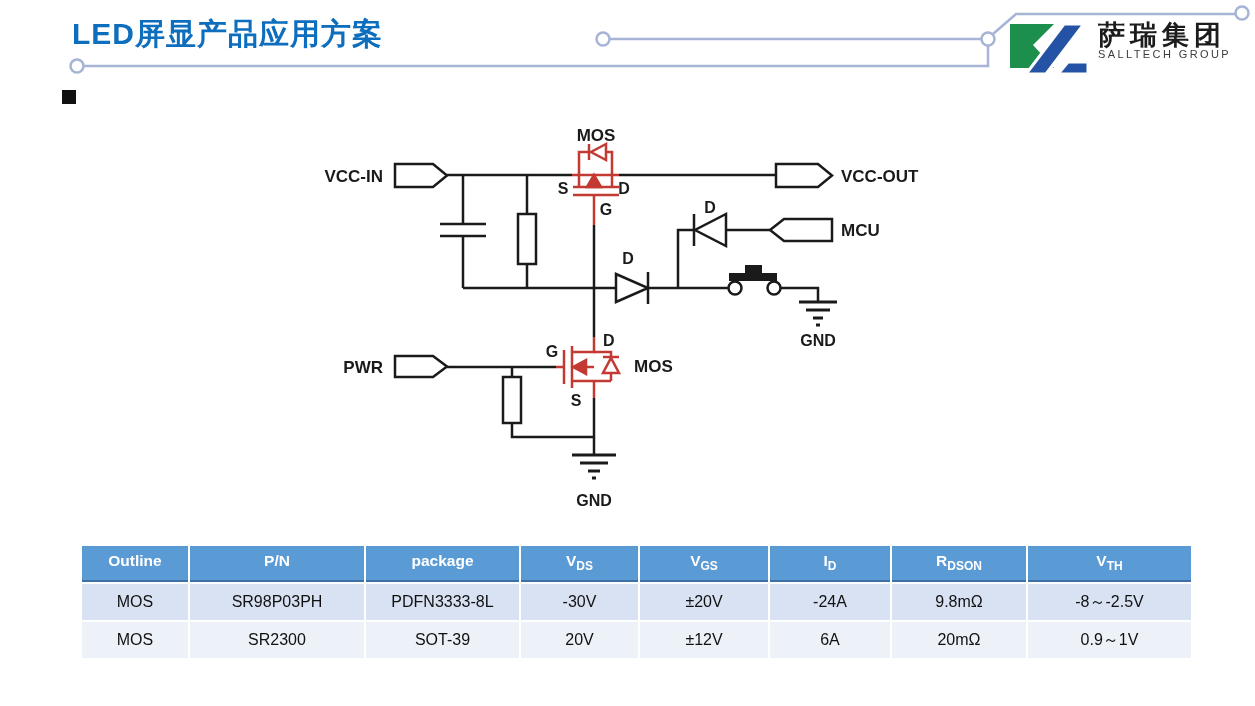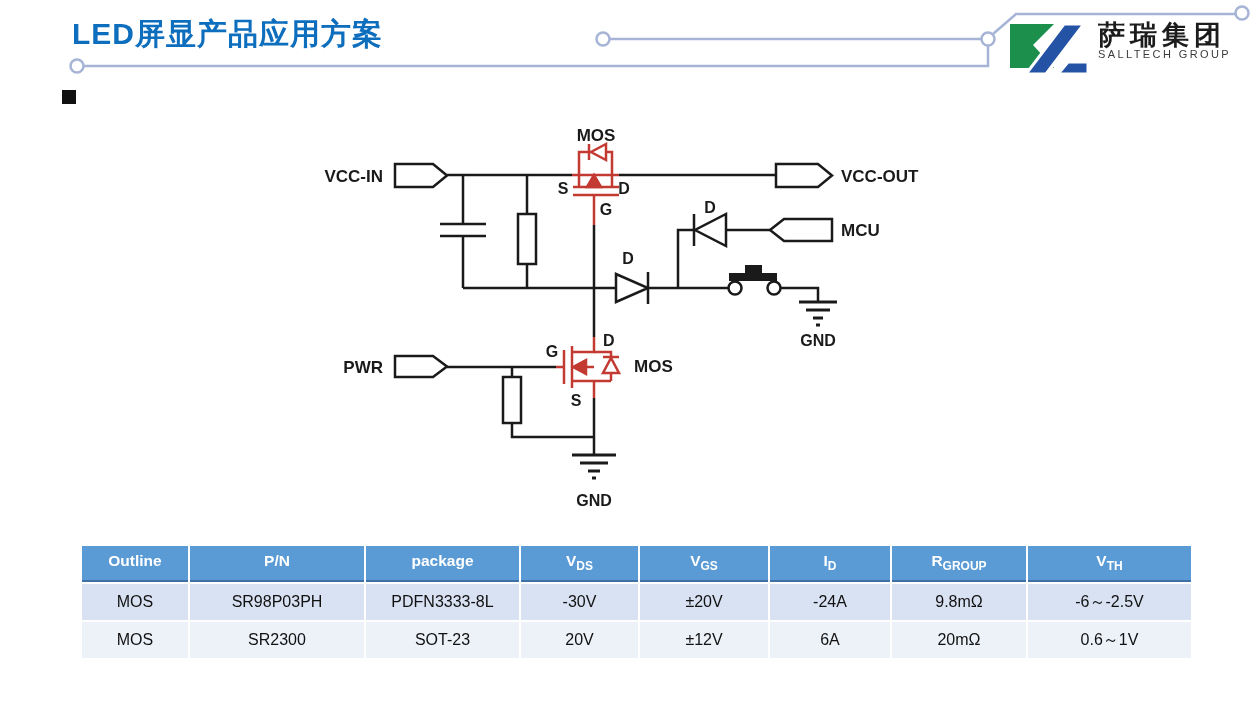--- a/index.html
+++ b/index.html
@@ -216,41 +216,41 @@
         <col style="width:163px">
     </colgroup>
     <thead>
       <tr>
         <th><span>Outline</span><sub></sub></th>
         <th><span>P/N</span><sub></sub></th>
         <th><span>package</span><sub></sub></th>
         <th><span>V</span><sub>DS</sub></th>
         <th><span>V</span><sub>GS</sub></th>
         <th><span>I</span><sub>D</sub></th>
-        <th><span>R</span><sub>GROUP</sub></th>
+        <th><span>R</span><sub>DSON</sub></th>
         <th><span>V</span><sub>TH</sub></th>
       </tr>
     </thead>
     <tbody>
       <tr class="row-odd">
         <td>MOS</td>
         <td>SR98P03PH</td>
         <td>PDFN3333-8L</td>
         <td>-30V</td>
         <td>±20V</td>
         <td>-24A</td>
         <td>9.8mΩ</td>
-        <td>-6～-2.5V</td>
+        <td>-8～-2.5V</td>
       </tr>
       <tr class="row-even">
         <td>MOS</td>
         <td>SR2300</td>
-        <td>SOT-23</td>
+        <td>SOT-39</td>
         <td>20V</td>
         <td>±12V</td>
         <td>6A</td>
         <td>20mΩ</td>
-        <td>0.6～1V</td>
+        <td>0.9～1V</td>
       </tr>
     </tbody>
   </table>
 
 </div>
 
 </body></html>

